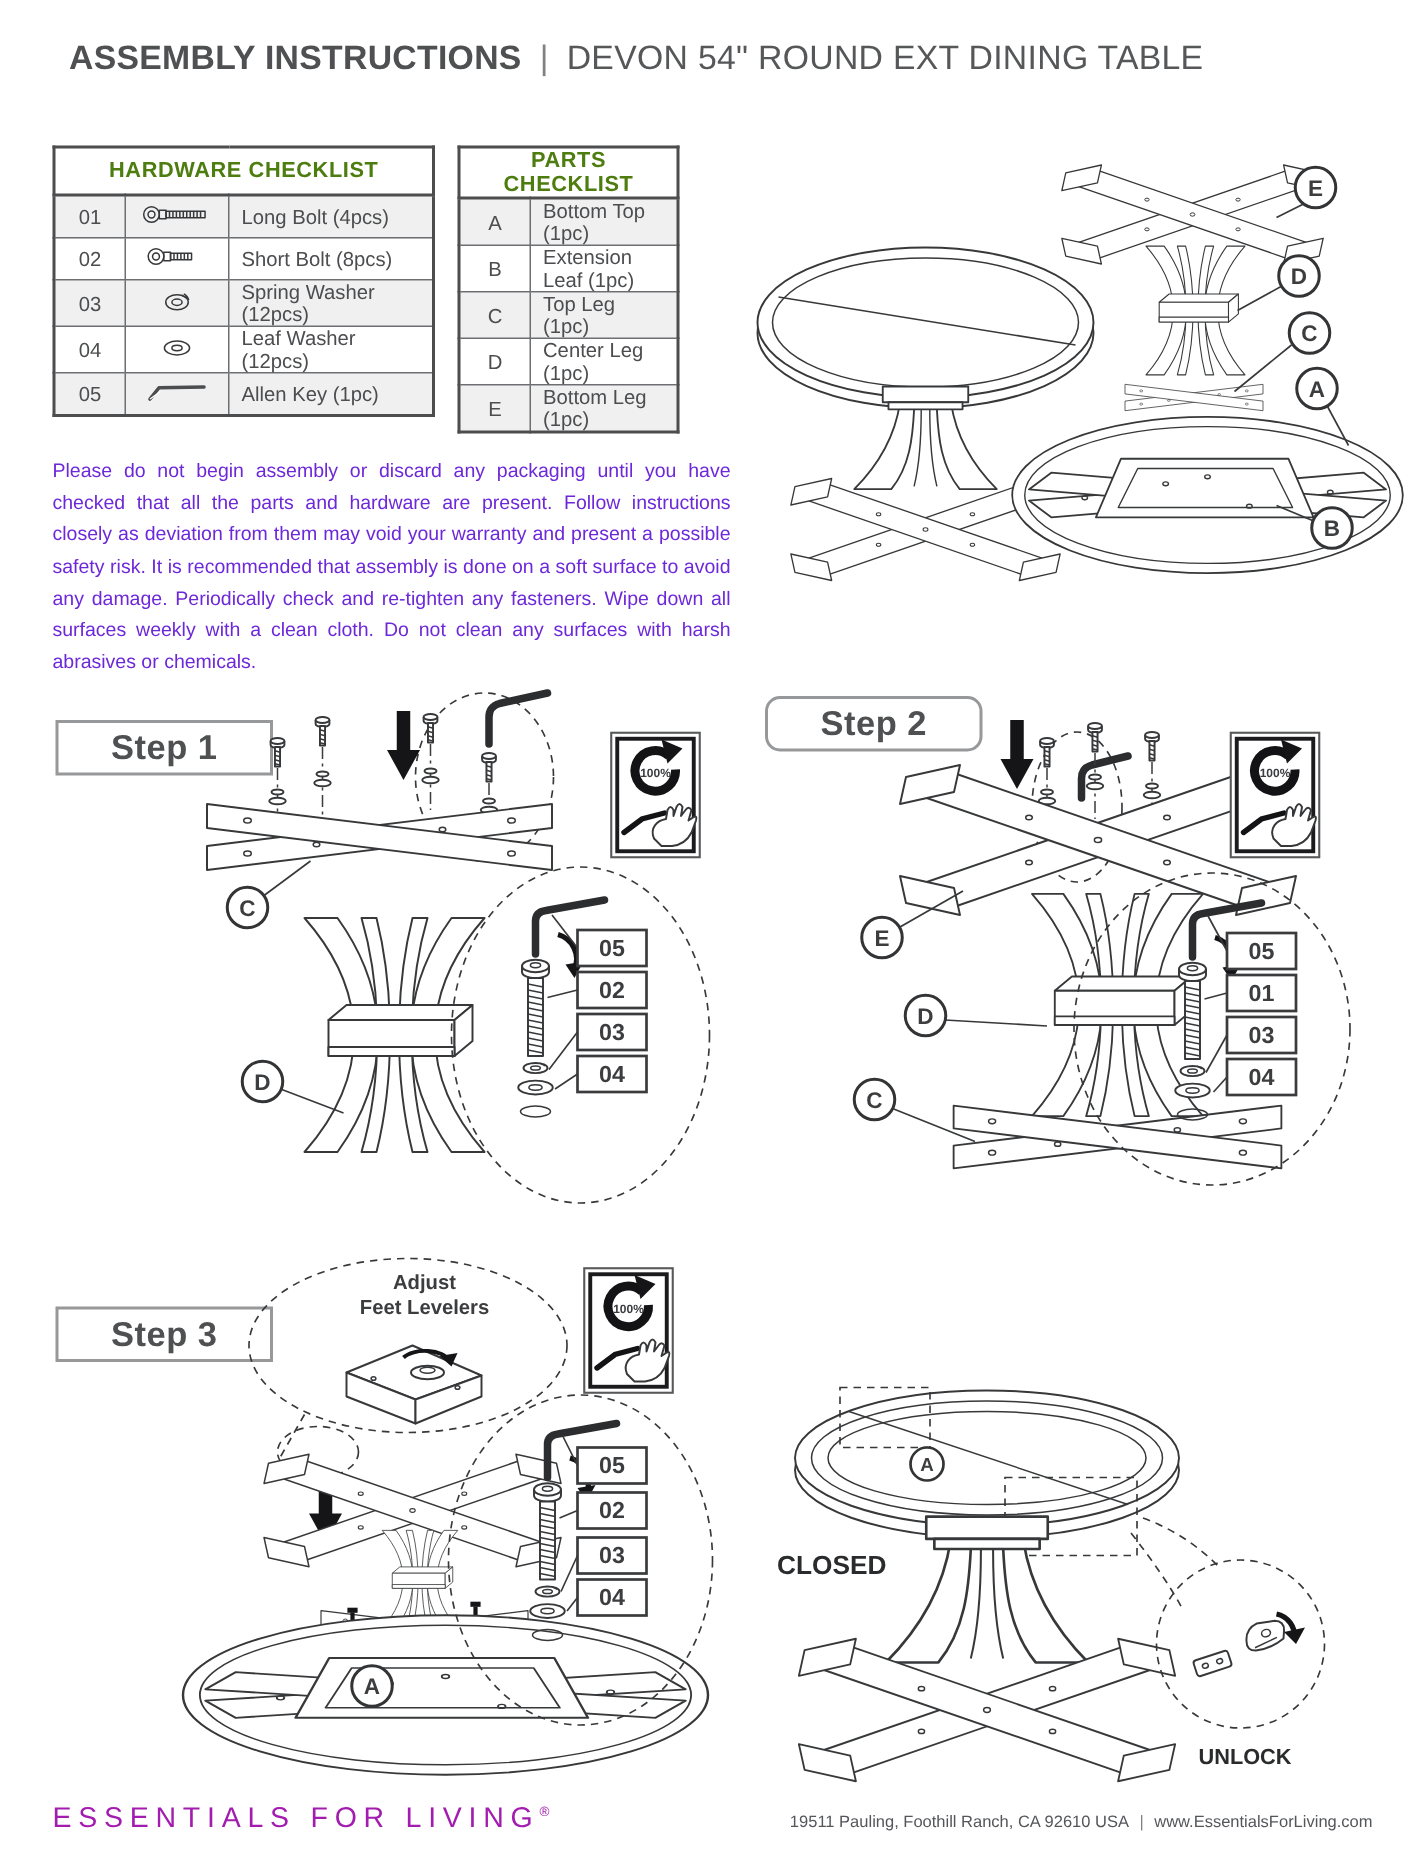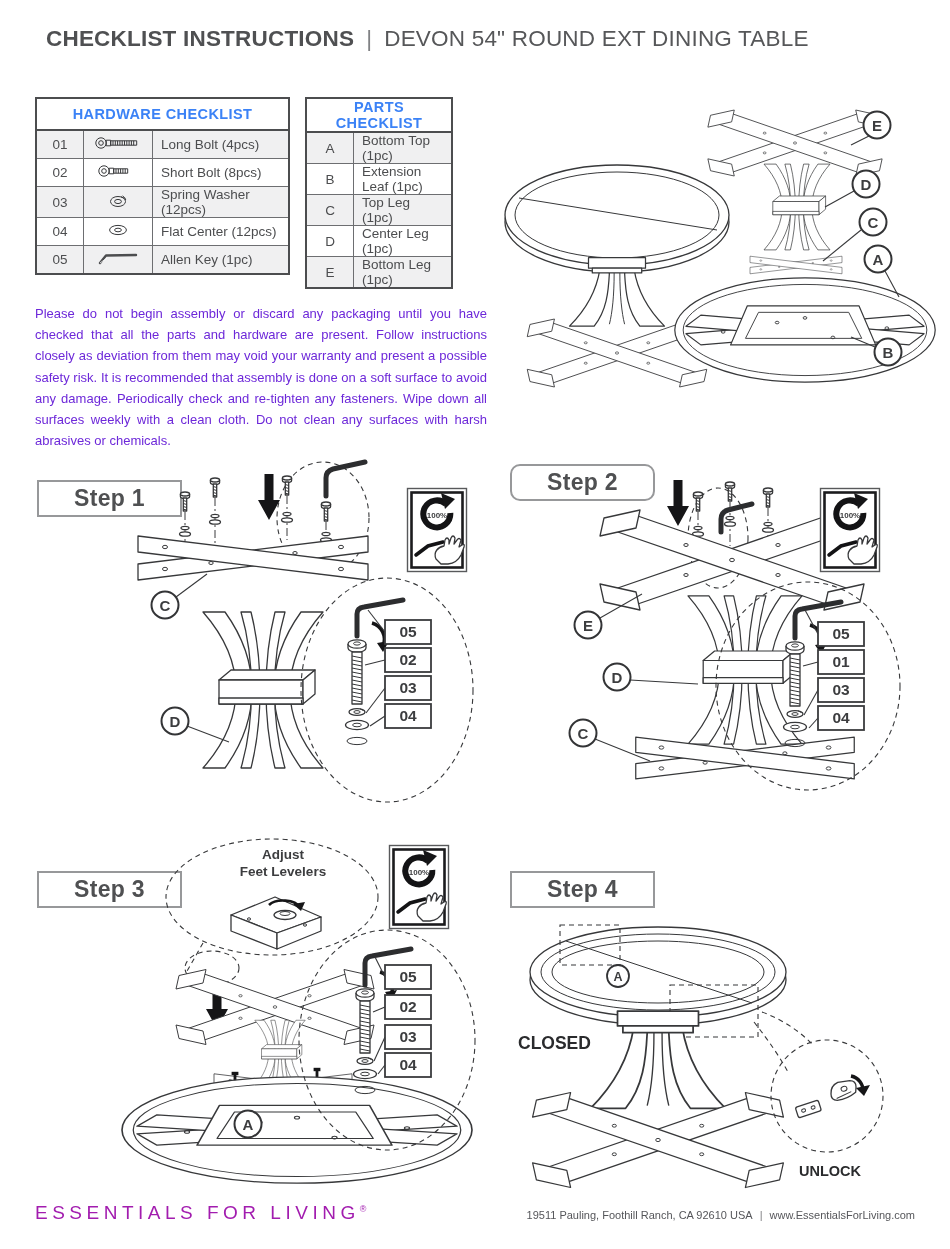--- a/index.html
+++ b/index.html
@@ -8,21 +8,21 @@
   .abs{position:absolute;}
 
   
   .title{left:46px;top:26px;width:860px;font-size:22.5px;color:#4f5052;letter-spacing:.2px;white-space:nowrap;}
   .t-bold{font-weight:bold;}
   .t-div{font-weight:normal;color:#808184;padding:0 12px;}
   .t-reg{font-weight:normal;color:#565759;}
 
   
   table.checklist{position:absolute;border-collapse:collapse;background:#fff;border:2px solid #4c4d4f;}
-  table.checklist th{border:2px solid #4c4d4f;height:30px;font-size:14.5px;font-weight:bold;color:#3b82f6;letter-spacing:.4px;padding:0 6px;}
+  table.checklist th{border:2px solid #4c4d4f;height:30px;font-size:14.5px;font-weight:bold;color:#4d7c0f;letter-spacing:.4px;padding:0 6px;}
   table.checklist td{border:1px solid #6d6e71;height:27px;font-size:13.5px;color:#4c4d4f;padding:0 8px;}
   table.checklist tbody tr:nth-child(odd){background:#f0f0f1;}
   .hw{left:35px;top:97px;width:255px;}
   .pt{left:305px;top:97px;width:148px;}
   td.cnum{width:30px;text-align:center;padding:0 4px;}
   td.cico{width:52px;text-align:center;padding:0 2px;}
   td.clbl{padding-left:10px;margin-top:40px;}
 
   
   .intro{left:35px;top:290px;width:452px;font-size:13px;line-height:1.63;color:#6d28d9;text-align:justify;}
@@ -186,21 +186,21 @@
           <ellipse class="lnf" cx="14" cy="-1" rx="3" ry="2.4"></ellipse>
           <path class="lnf" d="M4,6 L20,4"></path>
         </g>
         <path class="arr" d="M26,-26 A15,15 0 0 1 38,-10"></path>
         <polygon class="blk" points="39,-6 45,-17 31,-14"></polygon>
       </g>
     </defs>
   </svg>
 
   <div class="abs title">
-    <span class="t-bold">CHECKLIST INSTRUCTIONS</span><span class="t-div">|</span><span class="t-reg">DEVON 54" ROUND EXT DINING TABLE</span>
+    <span class="t-bold">ASSEMBLY INSTRUCTIONS</span><span class="t-div">|</span><span class="t-reg">DEVON 54" ROUND EXT DINING TABLE</span>
   </div>
 
   <table class="checklist hw">
     <thead>
         <tr>
           <th colspan="3">HARDWARE CHECKLIST</th>
         </tr>
       </thead>
     <tbody>
       <tr>
@@ -233,21 +233,21 @@
               <path class="lnf" d="M27,3.7 L30.5,5.6 M28.5,2.9 A8.5,6 0 0 1 31.8,7"></path>
             </svg></td>
         <td class="clbl">Spring Washer (12pcs)</td>
       </tr>
       <tr>
         <td class="cnum">04</td>
         <td class="cico"><svg width="48" height="16" viewBox="0 0 48 16">
               <ellipse class="lnf" cx="24" cy="8" rx="8.4" ry="4.6"></ellipse>
               <ellipse class="lnf" cx="24" cy="8" rx="3.4" ry="1.8"></ellipse>
             </svg></td>
-        <td class="clbl">Flat Center (12pcs)</td>
+        <td class="clbl">Leaf Washer (12pcs)</td>
       </tr>
       <tr>
         <td class="cnum">05</td>
         <td class="cico"><svg width="48" height="16" viewBox="0 0 48 16">
               <path d="M6,13 L12,5.5 L42,5" fill="none" stroke="#4c4d4f" stroke-width="2.4" stroke-linecap="round" stroke-linejoin="round"></path>
               <path d="M6,13 L13,8" fill="none" stroke="#fff" stroke-width=".8"></path>
             </svg></td>
         <td class="clbl">Allen Key (1pc)</td>
       </tr>
     </tbody>
@@ -478,23 +478,20 @@
     <use href="#cbox" x="350" y="190"></use>
       <text class="box-t" x="373" y="207" text-anchor="middle">03</text>
     <use href="#cbox" x="350" y="218"></use>
       <text class="box-t" x="373" y="235" text-anchor="middle">04</text>
     <g>
       <use href="#tighten-badge-g" x="354" y="10"></use>
       <text class="badge-t" x="384" y="40" text-anchor="middle">100%</text>
     </g>
   </svg>
 
-  <div class="abs step-box" style="left:510px;top:871px;">
-    <span>Step 4</span>
-  </div>
   <svg class="abs" style="left:490px;top:860px;" width="455" height="330" viewBox="0 0 455 330">
     <g transform="translate(168,112)">
       <ellipse class="ln" cx="0" cy="8" rx="128" ry="45"></ellipse>
       <ellipse class="ln" cx="0" cy="0" rx="128" ry="45"></ellipse>
       <ellipse class="lnf" cx="0" cy="0" rx="117" ry="38"></ellipse>
       <ellipse class="lnf" cx="0" cy="0" rx="106" ry="31"></ellipse>
       <line class="lnf" x1="-92" y1="-31" x2="94" y2="31"></line>
       <rect class="dash" x="-98" y="-47" width="60" height="40"></rect>
       <rect class="dash" x="12" y="13" width="88" height="52"></rect>
       <use href="#ped-column" transform="translate(0,58) scale(1.35)"></use>

